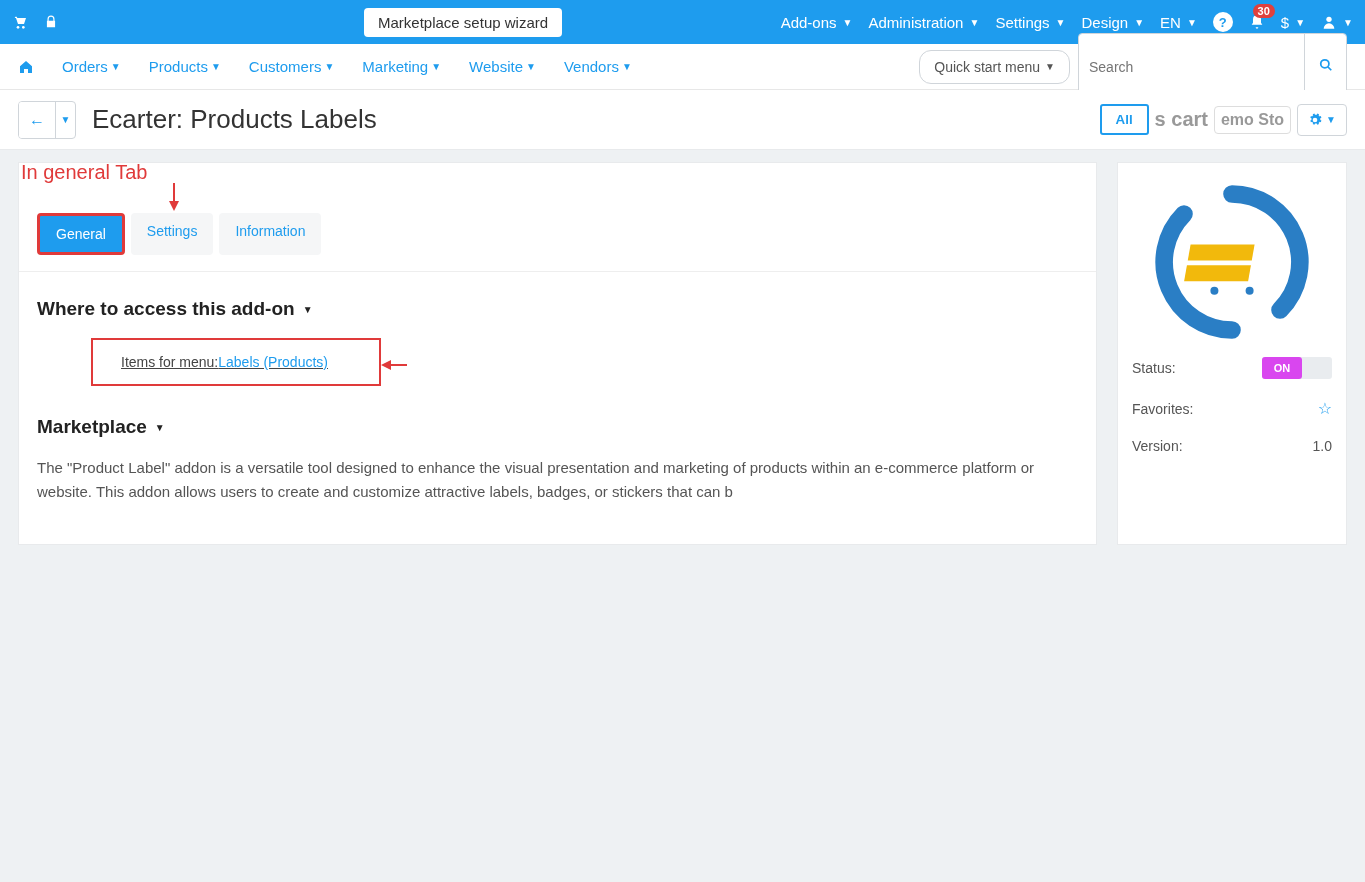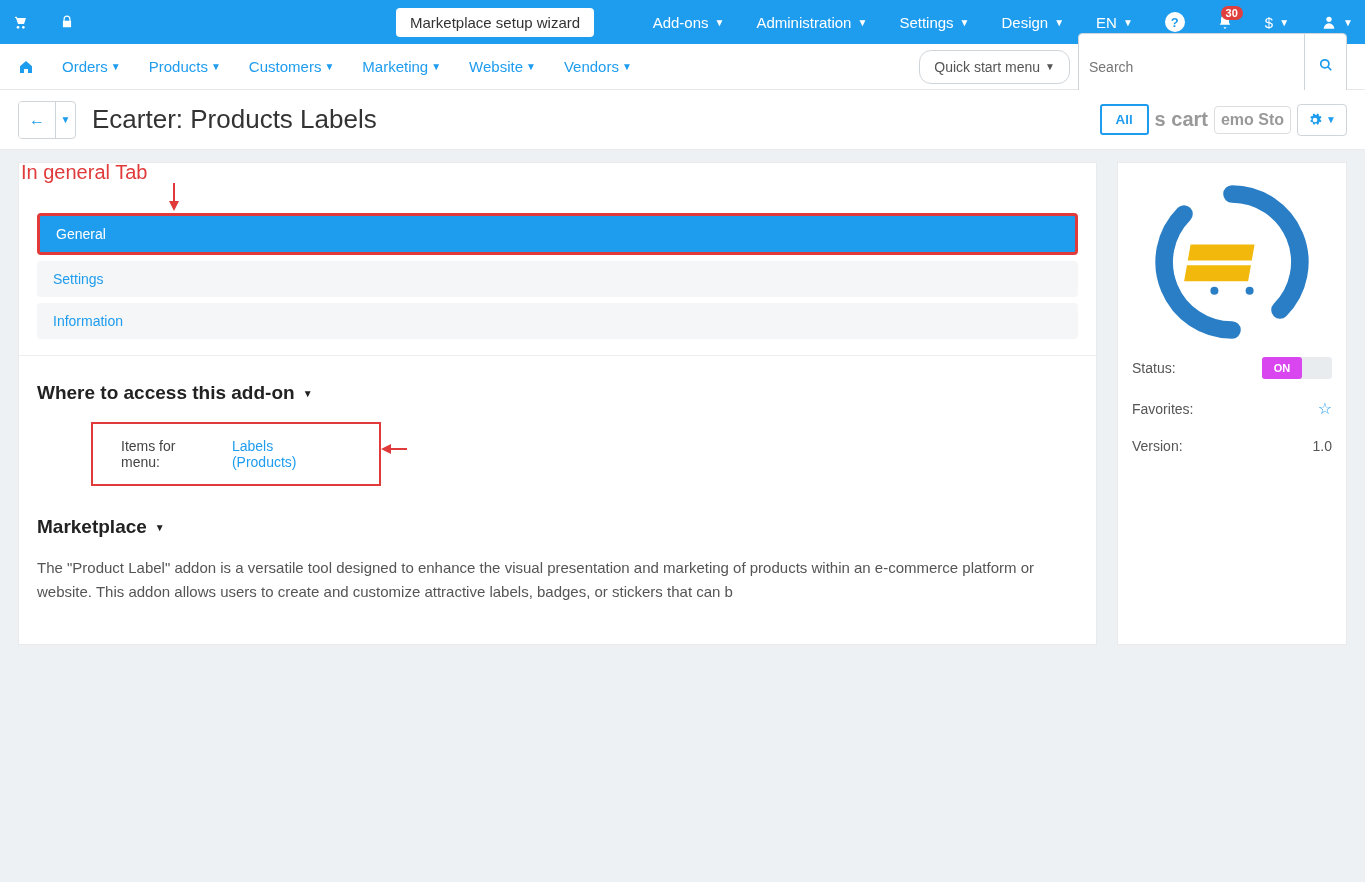--- a/index.html
+++ b/index.html
@@ -1,21 +1,21 @@
 <!DOCTYPE html>
 <html><head>
 <meta charset="utf-8">
 <style>
   * { box-sizing: border-box; margin: 0; padding: 0; }
   body { font-family: -apple-system, "Segoe UI", Helvetica, Arial, sans-serif; font-size: 14px; color: #333; background: #eef1f3; }
   a { text-decoration: none; }
 
   
   .topbar { background: #1e9cee; height: 44px; display: flex; align-items: center; justify-content: space-between; padding: 0 12px; color: #fff; }
-  .topbar-left, .topbar-right { display: flex; align-items: center; gap: 32px; }
+  .topbar-left, .topbar-right { display: flex; gap: 16px; }
   .top-item { display: inline-flex; align-items: center; gap: 6px; cursor: pointer; color: #fff; font-size: 15px; }
   .wizard-tag { background: #fff; color: #333; border-radius: 4px; padding: 6px 14px; font-size: 15px; margin-left: 290px; }
   .help-circle { width: 20px; height: 20px; border-radius: 50%; background: #fff; color: #1e9cee; display: inline-flex; align-items: center; justify-content: center; font-weight: bold; font-size: 13px; }
   .bell-wrap { position: relative; display: inline-flex; }
   .bell-badge { position: absolute; top: -8px; right: -10px; background: #e0403d; color: #fff; font-size: 11px; border-radius: 8px; padding: 1px 5px; font-weight: bold; }
 
   
   .navbar { background: #fff; border-bottom: 1px solid #e7e7e7; height: 46px; display: flex; align-items: center; padding: 0 18px; justify-content: space-between; }
   .nav-left { display: flex; gap: 28px; align-items: center; }
   .nav-link { color: #1e9cee; font-weight: 500; font-size: 15px; display: inline-flex; align-items: center; gap: 3px; cursor: pointer; }
@@ -40,26 +40,26 @@
   
   .layout { display: flex; gap: 20px; padding: 12px 18px; }
   .main { flex: 1; background: #fff; border: 1px solid #e8eaec; padding: 14px 0 40px 0; position: relative; }
   .side { width: 230px; background: #fff; border: 1px solid #e8eaec; padding: 14px; }
 
   
   .anno { color: #e03a3a; position: absolute; font-size: 20px; }
   .anno-box { border: 2px solid #e03a3a; }
 
   
-  .tabs { display: flex; gap: 6px; padding: 0 18px 16px 18px; border-bottom: 1px solid #eee; margin-bottom: 26px; flex-direction: column; }
+  .tabs { display: flex; gap: 6px; padding: 0 18px 16px 18px; border-bottom: 1px solid #eee; margin-bottom: 26px; }
   .tab { padding: 10px 16px; border-radius: 4px; background: #f5f6f7; color: #1e9cee; cursor: pointer; }
   .tab.active { background: #1e9cee; color: #fff; }
 
   .section-title { font-size: 19px; font-weight: 600; color: #222; padding: 0 18px; margin-bottom: 18px; display:flex; align-items:center; gap:8px;}
-  .menu-row { margin: 0 18px 30px 72px; display: flex; gap: 16px; align-items: center; color: #444; }
+  .menu-row { margin: 0 18px 30px 72px; display: flex; align-items: center; color: #444; text-decoration: underline; }
   .menu-link { color: #1e9cee; }
 
   .desc-text { padding: 0 18px; color: #555; line-height: 1.6; font-size: 15px; }
 
   
   .side-logo { height: 170px; display:flex; align-items:center; justify-content:center; }
   .side-row { display:flex; justify-content: space-between; align-items:center; padding: 10px 0; color:#555; }
   .toggle { width: 70px; height: 22px; background: #e9ecef; border-radius: 3px; position: relative; }
   .toggle-on { position:absolute; left:0; top:0; width: 40px; height:22px; background:#d946ef; color:#fff; font-size:11px; border-radius:3px; display:flex; align-items:center; justify-content:center; font-weight:bold;}
   .star { color:#1e9cee; font-size:16px; }

